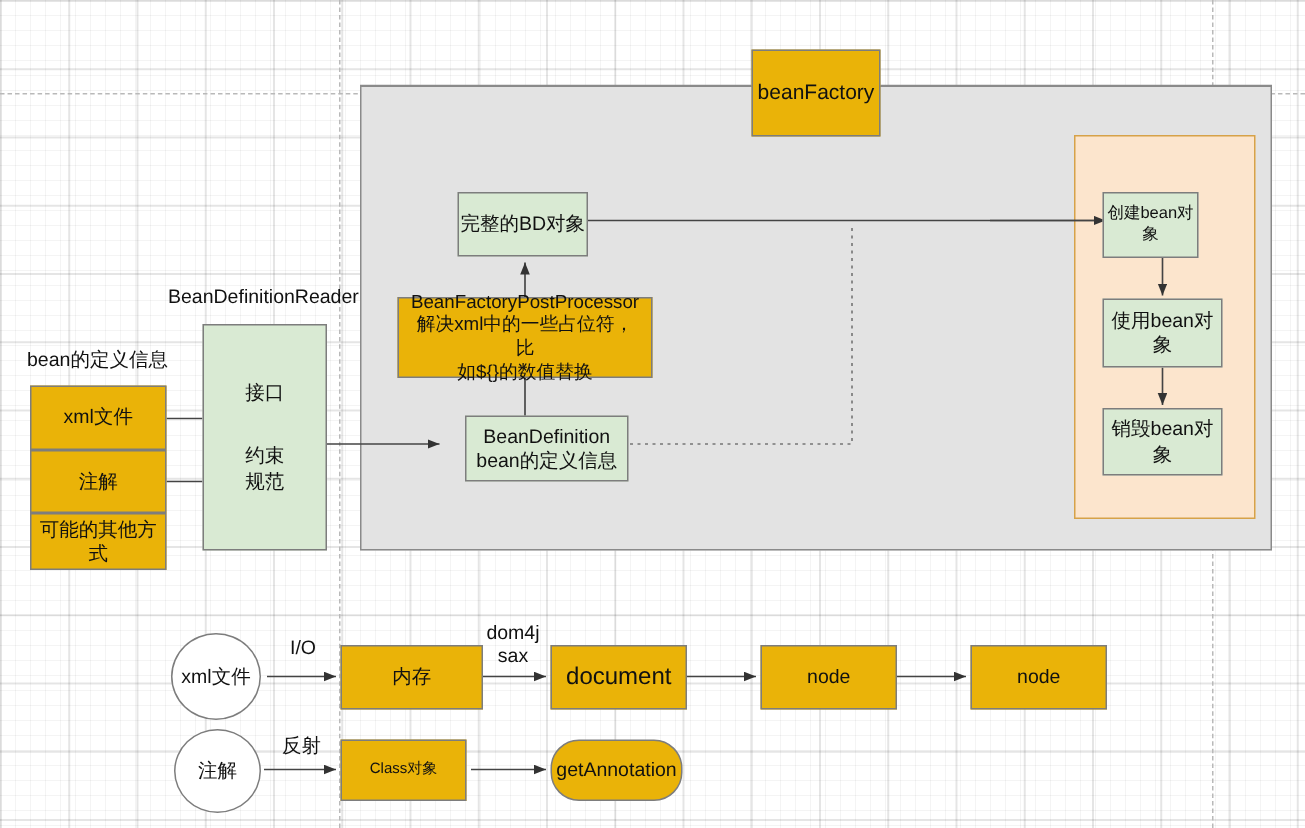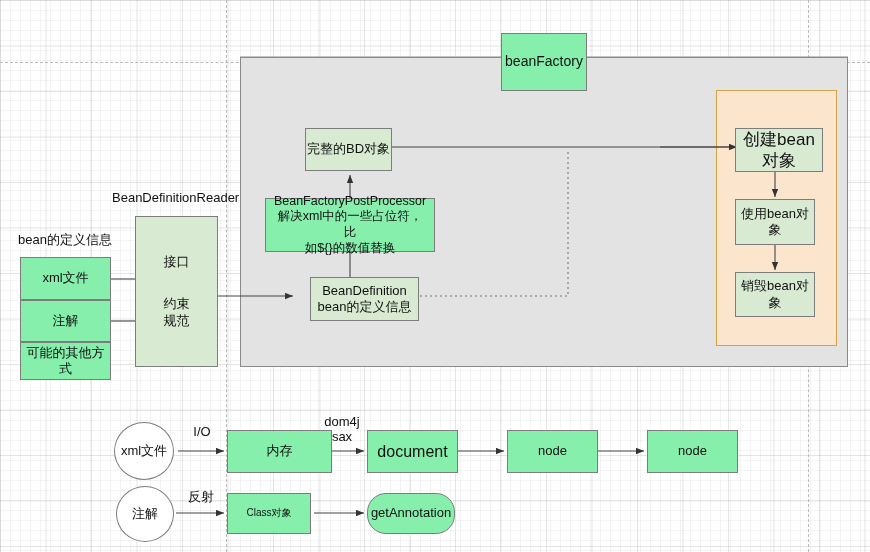--- a/index.html
+++ b/index.html
@@ -31,21 +31,21 @@
   }
   .node {
     position:absolute;
     display:flex; align-items:center; justify-content:center;
     text-align:center;
     border:1px solid #7d7d7d;
     color:#111;
     line-height:1.25;
     white-space:pre-line;
   }
-  .white { background:#86efac; }
+  .white { background:#eab308; }
   .green { background:#d9ead3; border-color:#7d7d7d; }
   .graypanel {
     position:absolute; background:#e3e3e3; border:1px solid #8a8a8a;
   }
   .orangepanel {
     position:absolute; background:#fce5cd; border:1px solid #d6a249;
   }
   .circle {
     position:absolute; border:1px solid #7d7d7d; border-radius:50%;
     background:#ffffff;
@@ -134,27 +134,27 @@
 
 <div class="node green zidx4" style="left:305px; top:128px; width:87px; height:43px; font-size:13px;">完整的BD对象</div>
 
 <div class="node white zidx4" style="left:265px; top:198px; width:170px; height:54px; font-size:12.5px; padding:2px 16px;">BeanFactoryPostProcessor
 解决xml中的一些占位符，比
 如${}的数值替换</div>
 
 <div class="node green zidx4" style="left:296px; top:277px; width:109px; height:44px; font-size:13px;margin-left:14px;">BeanDefinition
 bean的定义信息</div>
 
-<div class="node green zidx4" style="left:735px; top:128px; width:88px; height:44px; font-size:17px;">创建bean对象</div>
+<div class="node green zidx4" style="left:735px; top:128px; width:64px; height:44px; font-size:11px;">创建bean对象</div>
 <div class="node green zidx4" style="left:735px; top:199px; width:80px; height:46px; font-size:13px;">使用bean对象</div>
 <div class="node green zidx4" style="left:735px; top:272px; width:80px; height:45px; font-size:13px;">销毁bean对象</div>
 
 <div class="circle zidx4" style="left:114px; top:422px; width:60px; height:58px;">xml文件</div>
 <div class="edgelabel zidx4" style="left:188px; top:425px; width:28px;">I/O</div>
-<div class="node white zidx4" style="left:227px; top:430px; width:105px; height:43px; font-size:13px;">内存</div>
+<div class="node white zidx4" style="left:227px; top:430px; width:95px; height:43px; font-size:13px;">内存</div>
 <div class="edgelabel zidx4" style="left:320px; top:415px; width:44px;">dom4j
 sax</div>
 <div class="node white zidx4" style="left:367px; top:430px; width:91px; height:43px; font-size:16px;">document</div>
 <div class="node white zidx4" style="left:507px; top:430px; width:91px; height:43px; font-size:13px;">node</div>
 <div class="node white zidx4" style="left:647px; top:430px; width:91px; height:43px; font-size:13px;">node</div>
 
 <div class="circle zidx4" style="left:116px; top:486px; width:58px; height:56px;">注解</div>
 <div class="edgelabel zidx4" style="left:184px; top:490px; width:34px;">反射</div>
 <div class="node white zidx4" style="left:227px; top:493px; width:84px; height:41px; font-size:10px;">Class对象</div>
 <div class="node white zidx4" style="left:367px; top:493px; width:88px; height:41px; font-size:13px;border-radius:19px;">getAnnotation</div>

